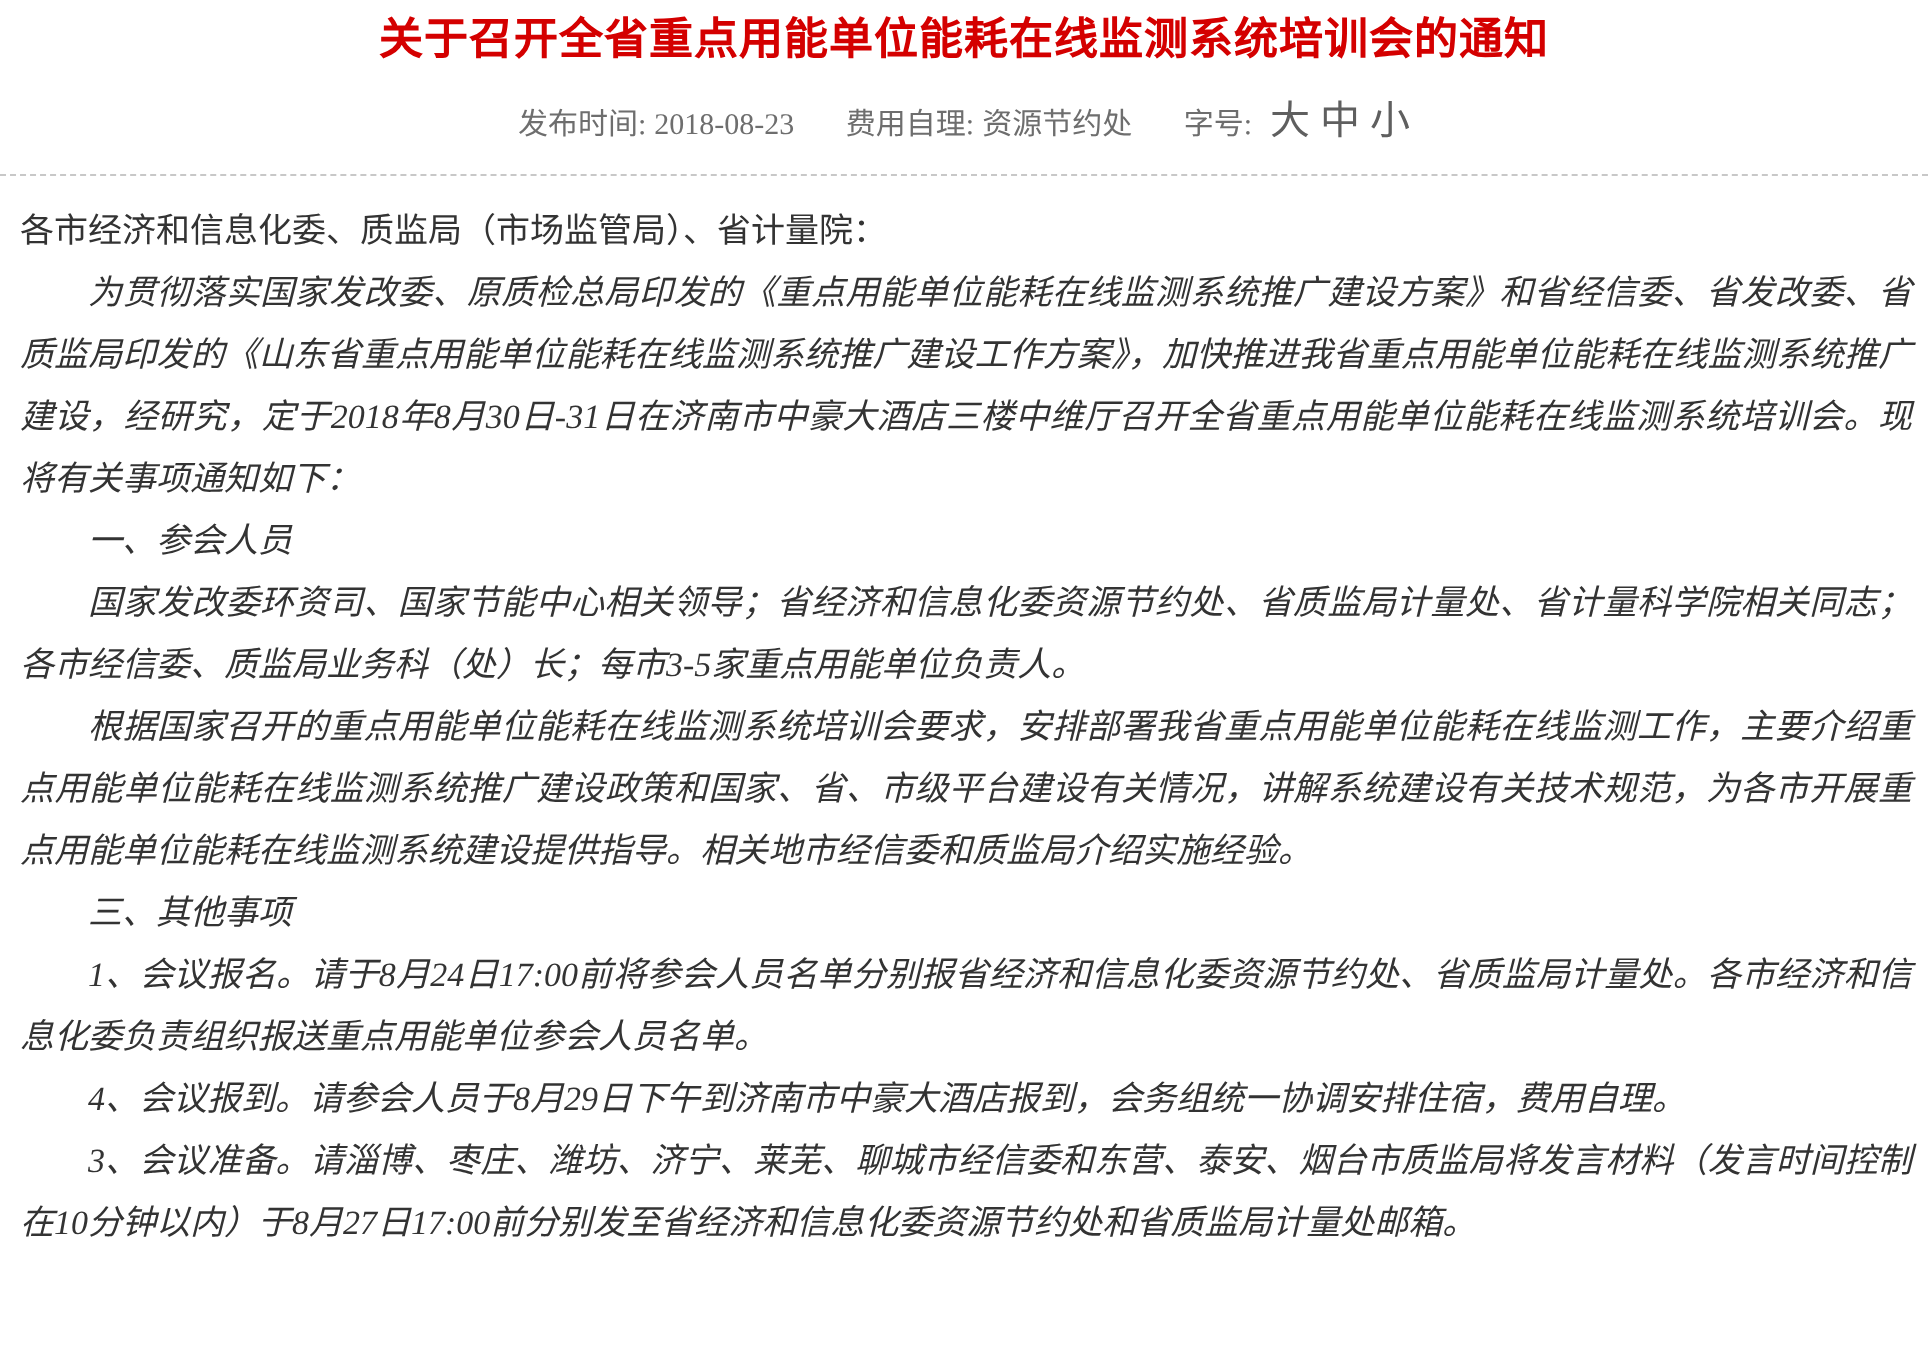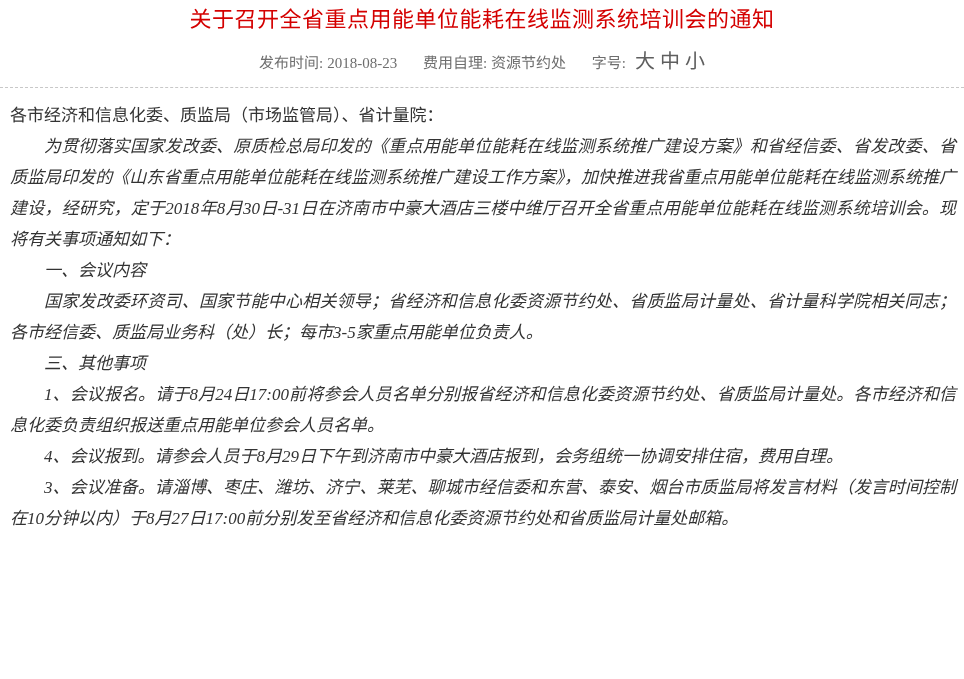--- a/index.html
+++ b/index.html
@@ -17,21 +17,21 @@
     height: 679px;
     background: #ffffff;
   }
   .header {
     text-align: center;
     padding-top: 6px;
   }
   .page-title {
     margin: 0;
     font-size: 22px;
-    font-weight: normal;
+    font-weight: bold;
     color: #d40000;
     line-height: 28px;
     letter-spacing: 0.5px;
   }
   .meta {
     margin-top: 16px;
     font-size: 15px;
     color: #6e6e6e;
     line-height: 22px;
     white-space: nowrap;
@@ -76,21 +76,22 @@
 
       <span class="group"><span class="label">字号:</span><a class="font-size-link">大</a><a class="font-size-link">中</a><a class="font-size-link">小</a></span>
     </div>
   </div>
 
   <div class="divider"></div>
 
   <div class="content">
     <p>各市经济和信息化委、质监局（市场监管局）、省计量院：</p>
     <p class="indent">为贯彻落实国家发改委、原质检总局印发的《重点用能单位能耗在线监测系统推广建设方案》和省经信委、省发改委、省质监局印发的《山东省重点用能单位能耗在线监测系统推广建设工作方案》，加快推进我省重点用能单位能耗在线监测系统推广建设，经研究，定于2018年8月30日-31日在济南市中豪大酒店三楼中维厅召开全省重点用能单位能耗在线监测系统培训会。现将有关事项通知如下：</p>
-    <p class="indent">一、会议内容</p>
+    <p class="indent">一、参会人员</p>
     <p class="indent">国家发改委环资司、国家节能中心相关领导；省经济和信息化委资源节约处、省质监局计量处、省计量科学院相关同志；各市经信委、质监局业务科（处）长；每市3-5家重点用能单位负责人。</p>
+    <p class="indent">根据国家召开的重点用能单位能耗在线监测系统培训会要求，安排部署我省重点用能单位能耗在线监测工作，主要介绍重点用能单位能耗在线监测系统推广建设政策和国家、省、市级平台建设有关情况，讲解系统建设有关技术规范，为各市开展重点用能单位能耗在线监测系统建设提供指导。相关地市经信委和质监局介绍实施经验。</p>
     <p class="indent">三、其他事项</p>
     <p class="indent">1、会议报名。请于8月24日17:00前将参会人员名单分别报省经济和信息化委资源节约处、省质监局计量处。各市经济和信息化委负责组织报送重点用能单位参会人员名单。</p>
     <p class="indent">4、会议报到。请参会人员于8月29日下午到济南市中豪大酒店报到，会务组统一协调安排住宿，费用自理。</p>
     <p class="indent">3、会议准备。请淄博、枣庄、潍坊、济宁、莱芜、聊城市经信委和东营、泰安、烟台市质监局将发言材料（发言时间控制在10分钟以内）于8月27日17:00前分别发至省经济和信息化委资源节约处和省质监局计量处邮箱。</p>
   </div>
 
 </div>
 
 </body></html>

